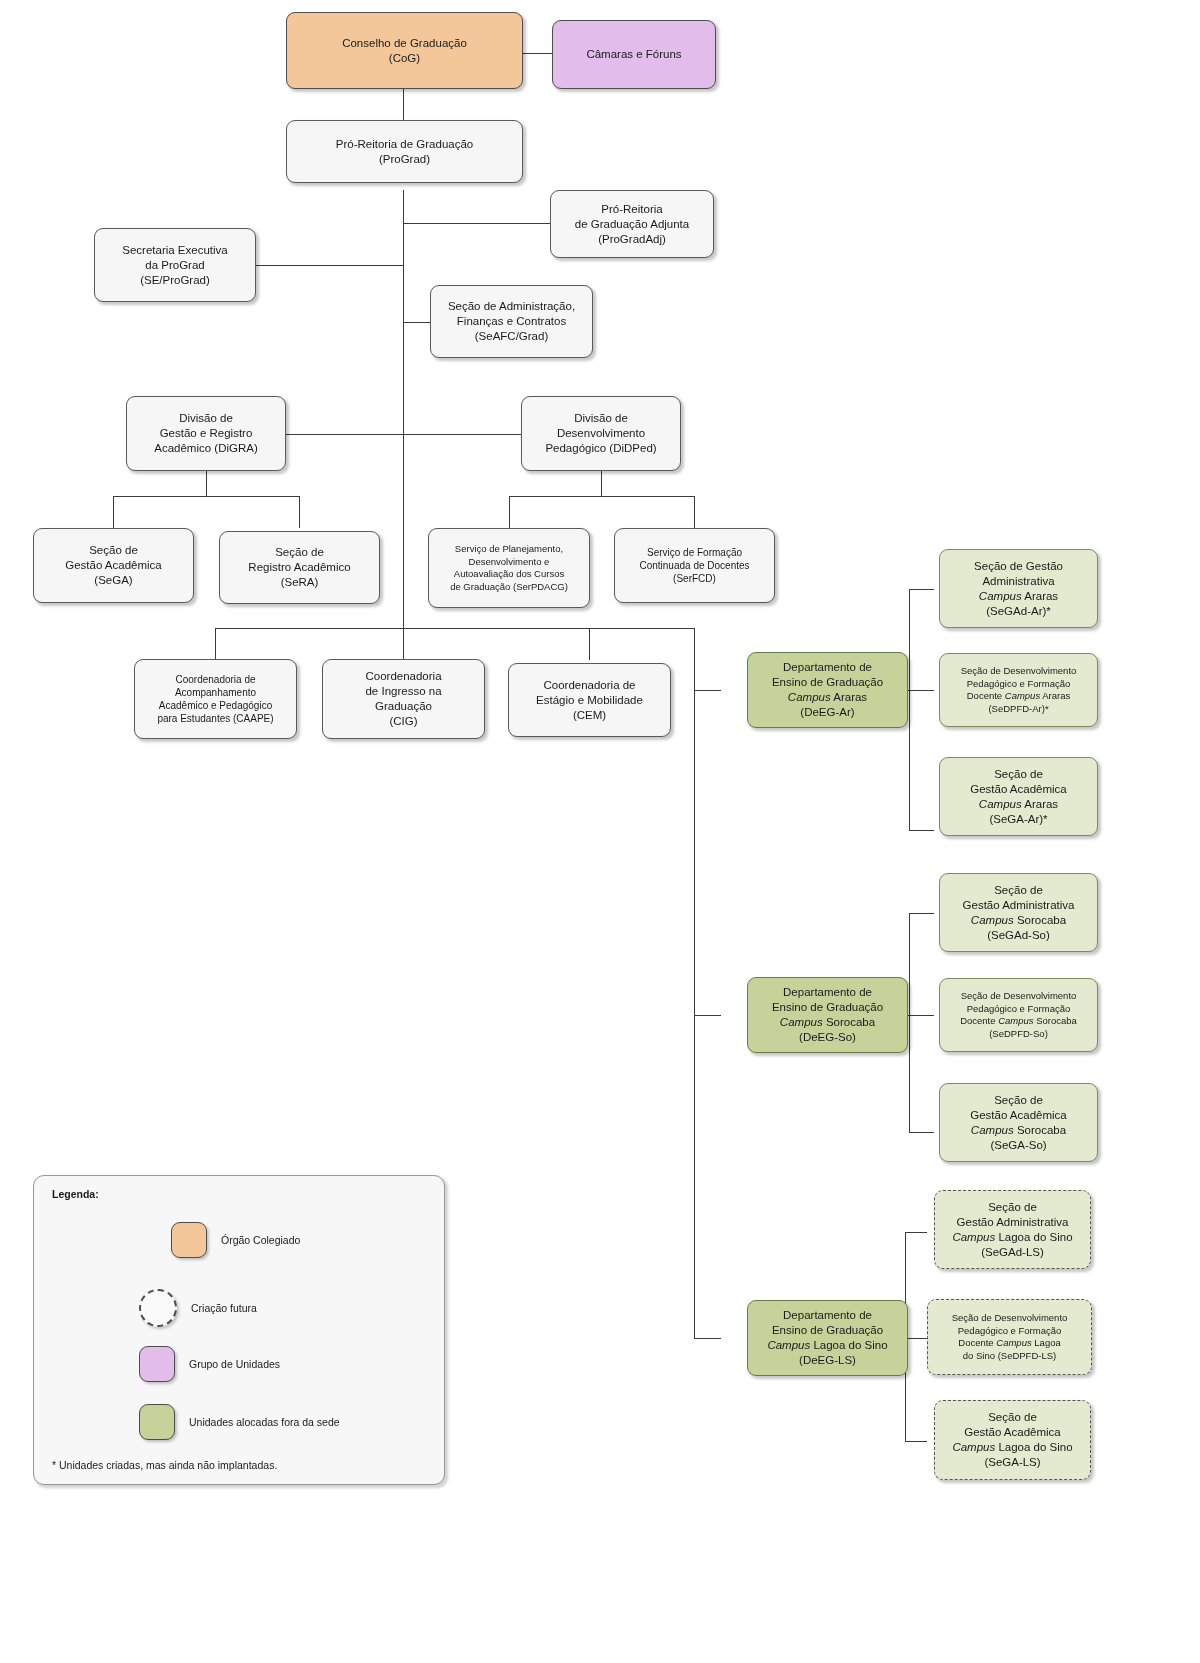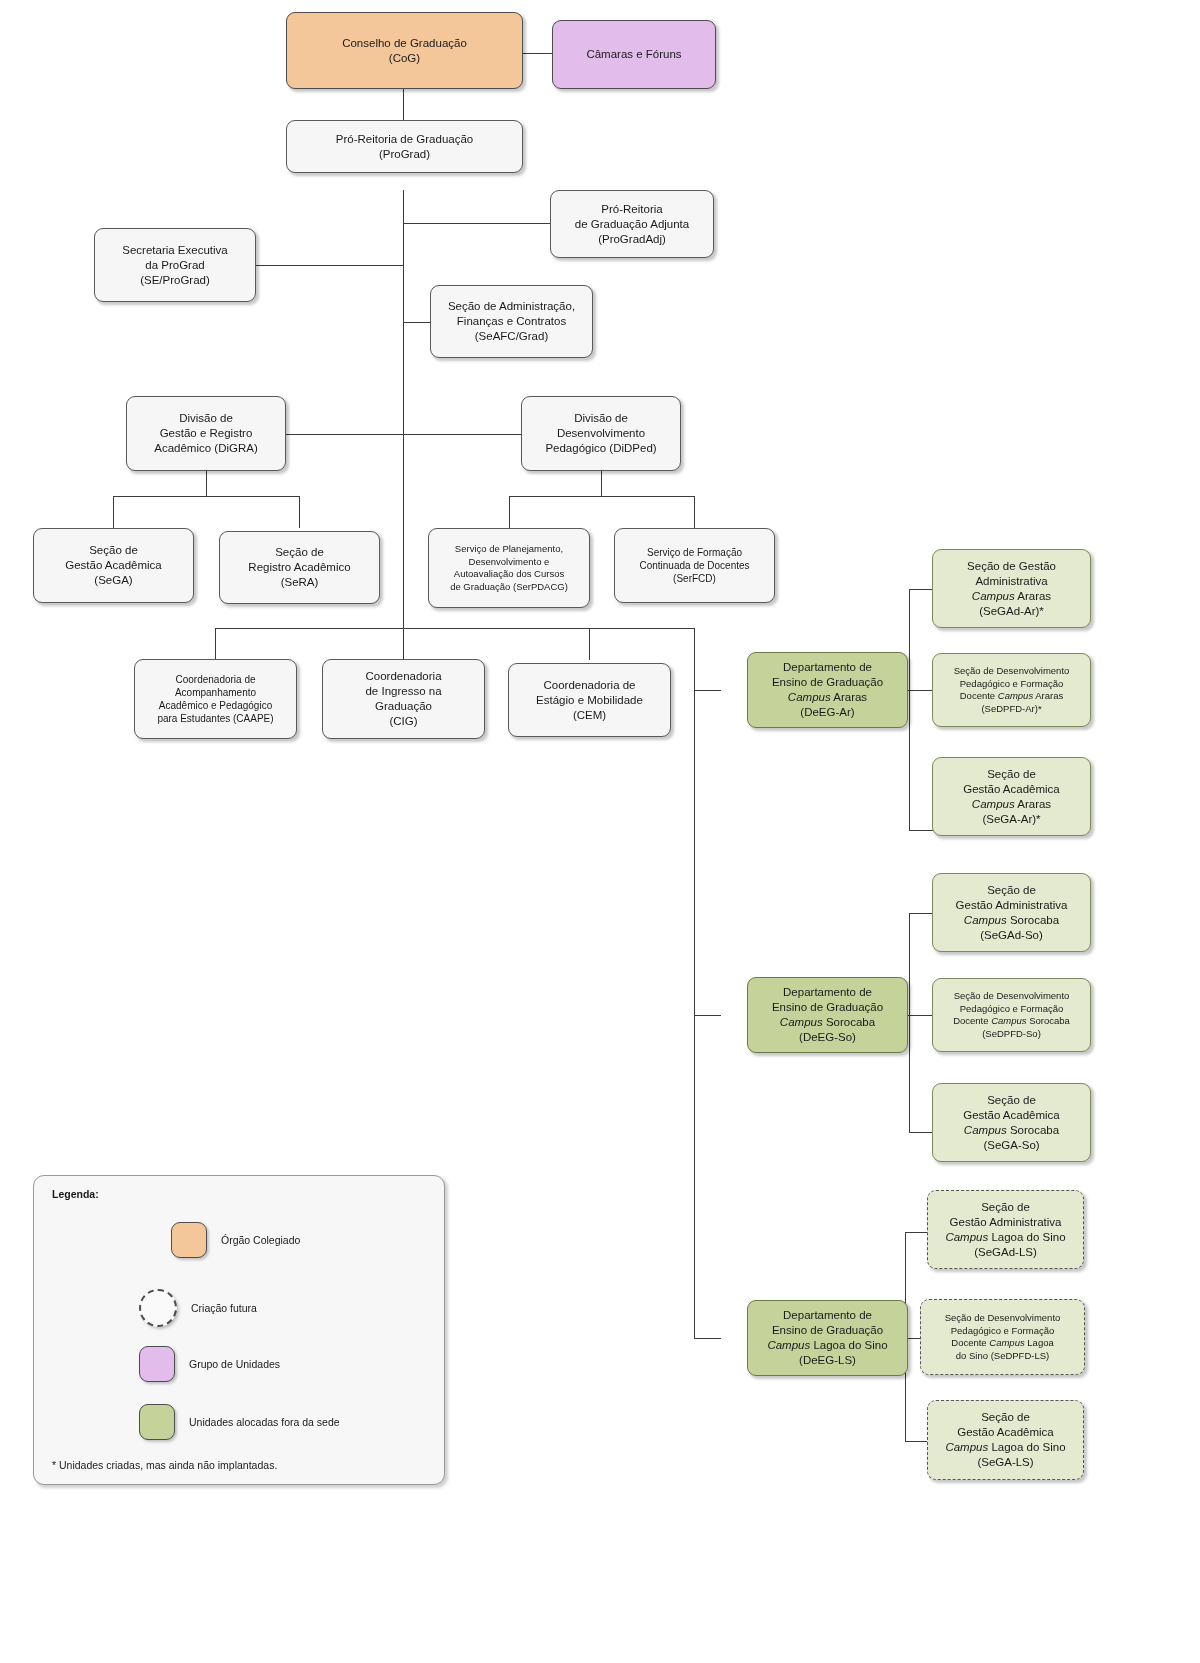--- a/index.html
+++ b/index.html
@@ -23,21 +23,21 @@
     padding:2px 12px;
     box-shadow:2.5px 2.5px 3px rgba(0,0,0,0.22);
     z-index:3;
   }
   .node .txt{display:block;width:100%;}
   .node i{font-style:italic;}
 
   .orange{background:#f4c79a;border-color:#4d4d4d;}
   .purple{background:#e2bdeb;border-color:#4d4d4d;}
   .green{background:#c5d39b;border-color:#6b7a4a;margin-left:27px;}
-  .lightgreen{background:#e3eacf;border-color:#7c8a5c;}
+  .lightgreen{background:#e3eacf;border-color:#7c8a5c;margin-left:7px;}
   .dashed{border-style:dashed;border-width:1.6px;border-color:#555;}
   .small{font-size:10px;line-height:13px;}
   .xsmall{font-size:9.5px;line-height:12.5px;}
 
   
   .ln{position:absolute;background:#3b3b3b;z-index:1;}
   .lnh{height:1.4px;}
   .lnv{width:1.4px;}
 
   
@@ -115,21 +115,21 @@
   <div class="ln lnh" style="left:905px;top:1441px;width:22px;"></div>
 
   <div class="node orange" style="left:286px;top:12px;width:237px;height:77px;">
     <span class="txt"><span>Conselho de Graduação</span><br><span>(CoG)</span></span>
   </div>
 
   <div class="node purple" style="left:552px;top:20px;width:164px;height:69px;">
     <span class="txt">Câmaras e Fóruns</span>
   </div>
 
-  <div class="node" style="left:286px;top:120px;width:237px;height:53px;">
+  <div class="node" style="left:286px;top:120px;width:237px;height:63px;">
     <span class="txt"><span>Pró-Reitoria de Graduação</span><br><span>(ProGrad)</span></span>
   </div>
 
   <div class="node" style="left:550px;top:190px;width:164px;height:68px;">
     <span class="txt"><span>Pró-Reitoria</span><br><span>de Graduação Adjunta</span><br><span>(ProGradAdj)</span></span>
   </div>
 
   <div class="node" style="left:430px;top:285px;width:163px;height:73px;">
     <span class="txt"><span>Seção de Administração,</span><br><span>Finanças e Contratos</span><br><span>(SeAFC/Grad)</span></span>
   </div>

